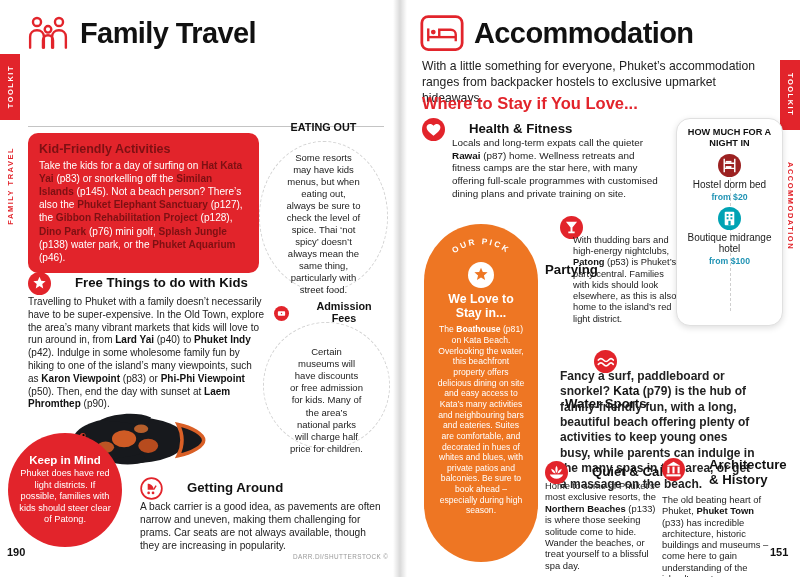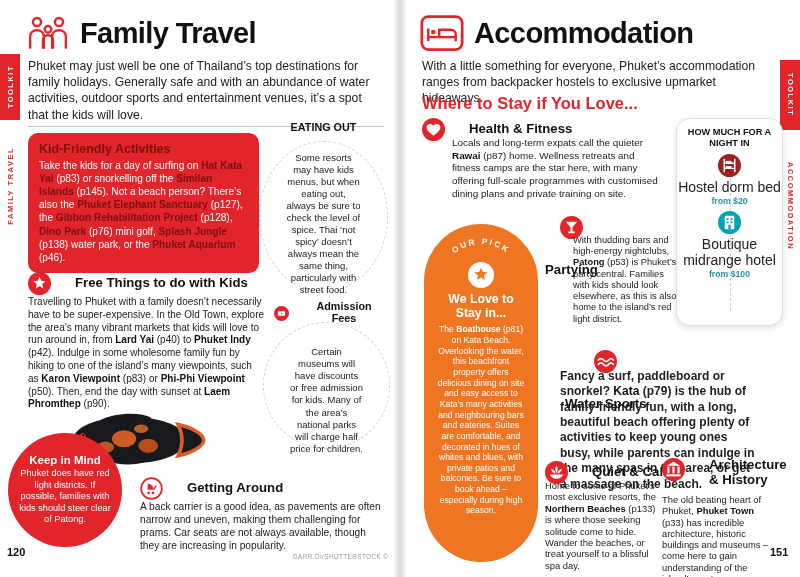--- a/index.html
+++ b/index.html
@@ -45,21 +45,21 @@
   .pick{left:424px;top:224px;width:114px;height:338px;background:#ee7623;border-radius:60px;box-sizing:border-box;
         display:flex;flex-direction:column;align-items:center;text-align:center;padding:12px 12px 10px;color:#fff;}
   .pick h4{margin:4px 0 4px;font-size:12.3px;line-height:1.15;color:#fff;}
   .pick p{margin:0;font-size:8.6px;line-height:1.24;color:#fff;}
   .pick b{color:#fff;}
   .hm{left:676px;top:118px;width:107px;height:208px;background:#fff;border:1px solid #e0e0e0;border-radius:14px;
       box-shadow:0 2px 6px rgba(0,0,0,.13);box-sizing:border-box;padding:8px 0;text-align:center;position:absolute;}
   .hm h4{margin:0 0 4px;font-size:9.2px;line-height:1.2;color:#111;position:relative;z-index:1;}
   .hm .dash{position:absolute;left:50%;top:44px;bottom:14px;border-left:1px dashed #cfcfcf;}
   .hm .item{position:relative;z-index:1;margin-top:5px;}
-  .hm .lbl{font-size:14px;line-height:1.15;color:#222;margin-top:2px;}
+  .hm .lbl{font-size:10px;line-height:1.15;color:#222;margin-top:2px;}
   .hm .prc{font-size:8.7px;font-weight:bold;color:#2093b4;margin-top:1px;}
   .cicon{width:23px;height:23px;flex:0 0 auto;display:block;}
   .cicon.sm{width:15px;height:15px;}
 </style>
 </head>
 <body>
 
 <div class="spread">
 
   <div class="tab-toolkit" style="left:0;top:54px;height:66px;">
@@ -76,21 +76,20 @@
           <path d="M4.5 36V24c0-4 3-7 7.5-7s7.5 3 7.5 7v12"></path>
         <circle cx="36" cy="8" r="4.4"></circle>
           <path d="M28.5 36V24c0-4 3-7 7.5-7s7.5 3 7.5 7v12"></path>
         <circle cx="24" cy="16" r="3.6"></circle>
           <path d="M18.5 36v-8c0-3.2 2.2-5.5 5.5-5.5s5.5 2.3 5.5 5.5v8"></path>
       </g>
     </svg>
     <h1>Family Travel</h1>
   </div>
 
-  <p class="abs intro" style="left:28px;top:58px;width:352px;margin:0;">Phuket may just well be one of Thailand’s top destinations for family holidays. Generally safe and with an abundance of water activities, outdoor sports and entertainment venues, it’s a spot that the kids will love.</p>
   <div class="abs rule" style="left:28px;top:126px;width:356px;"></div>
 
   <div class="abs kidbox">
     <h3>Kid-Friendly Activities</h3>
     <p>Take the kids for a day of surfing on <b>Hat Kata Yai</b> (p83) or snorkelling off the <b>Similan Islands</b> (p145). Not a beach person? There’s also the <b>Phuket Elephant Sanctuary</b> (p127), the <b>Gibbon Rehabilitation Project</b> (p128), <b>Dino Park</b> (p76) mini golf, <b>Splash Jungle</b> (p138) water park, or the <b>Phuket Aquarium</b> (p46).</p>
   </div>
 
   <div class="abs bubble eat">
     <h4>EATING OUT</h4>
     <p>Some resorts may have kids menus, but when eating out, always be sure to check the level of spice. Thai ‘not spicy’ doesn’t always mean the same thing, particularly with street food.</p>
@@ -141,21 +140,21 @@
       <circle cx="12" cy="12" r="10.8" fill="#fff" stroke="#e2242b" stroke-width="1.8"></circle>
       <path d="M8 7c3.6 0 6.2 2.6 6.2 6.2H8z" fill="#e2242b"></path>
       <path d="M14.2 13.2l2.6-4.2" stroke="#e2242b" stroke-width="1.4" fill="none"></path>
       <circle cx="9" cy="16.6" r="1.4" fill="#e2242b"></circle>
         <circle cx="13.6" cy="16.6" r="1.4" fill="#e2242b"></circle>
     </svg>
     <h3>Getting Around</h3>
   </div>
   <p class="abs secbody" style="left:140px;top:500px;width:247px;margin:0;font-size:10.2px;">A back carrier is a good idea, as pavements are often narrow and uneven, making them challenging for prams. Car seats are not always available, though they are increasing in popularity.</p>
 
-  <div class="abs pagenum" style="left:7px;top:546px;">120</div>
+  <div class="abs pagenum" style="left:7px;top:546px;">190</div>
   <div class="abs credit" style="left:293px;top:553px;">DARR.DI/SHUTTERSTOCK ©</div>
 
   <div class="gutter"></div>
 
   <div class="tab-toolkit" style="left:780px;top:60px;height:70px;">
     <span class="vdown">TOOLKIT</span>
   </div>
   <div class="tab-section" style="left:780px;top:136px;height:140px;">
     <span class="vdown">ACCOMMODATION</span>
   </div>

